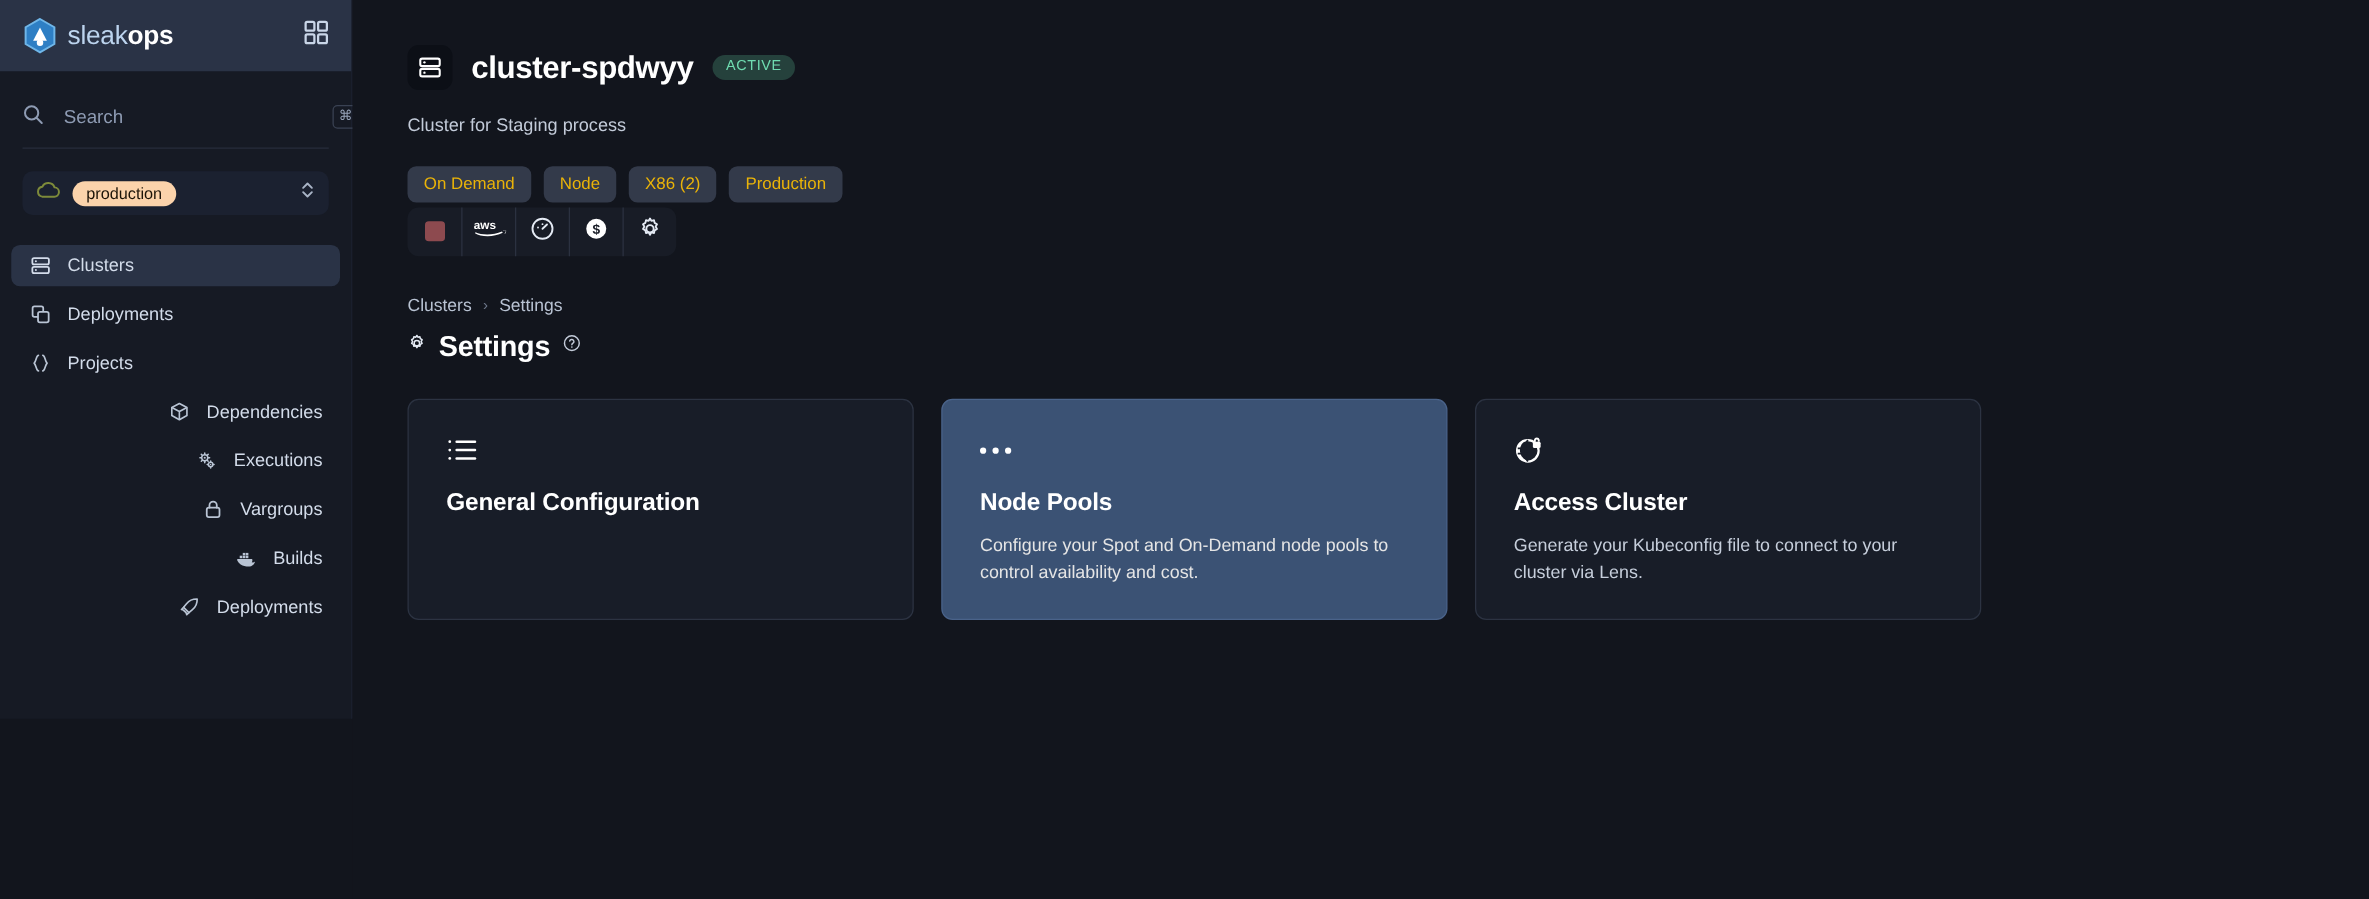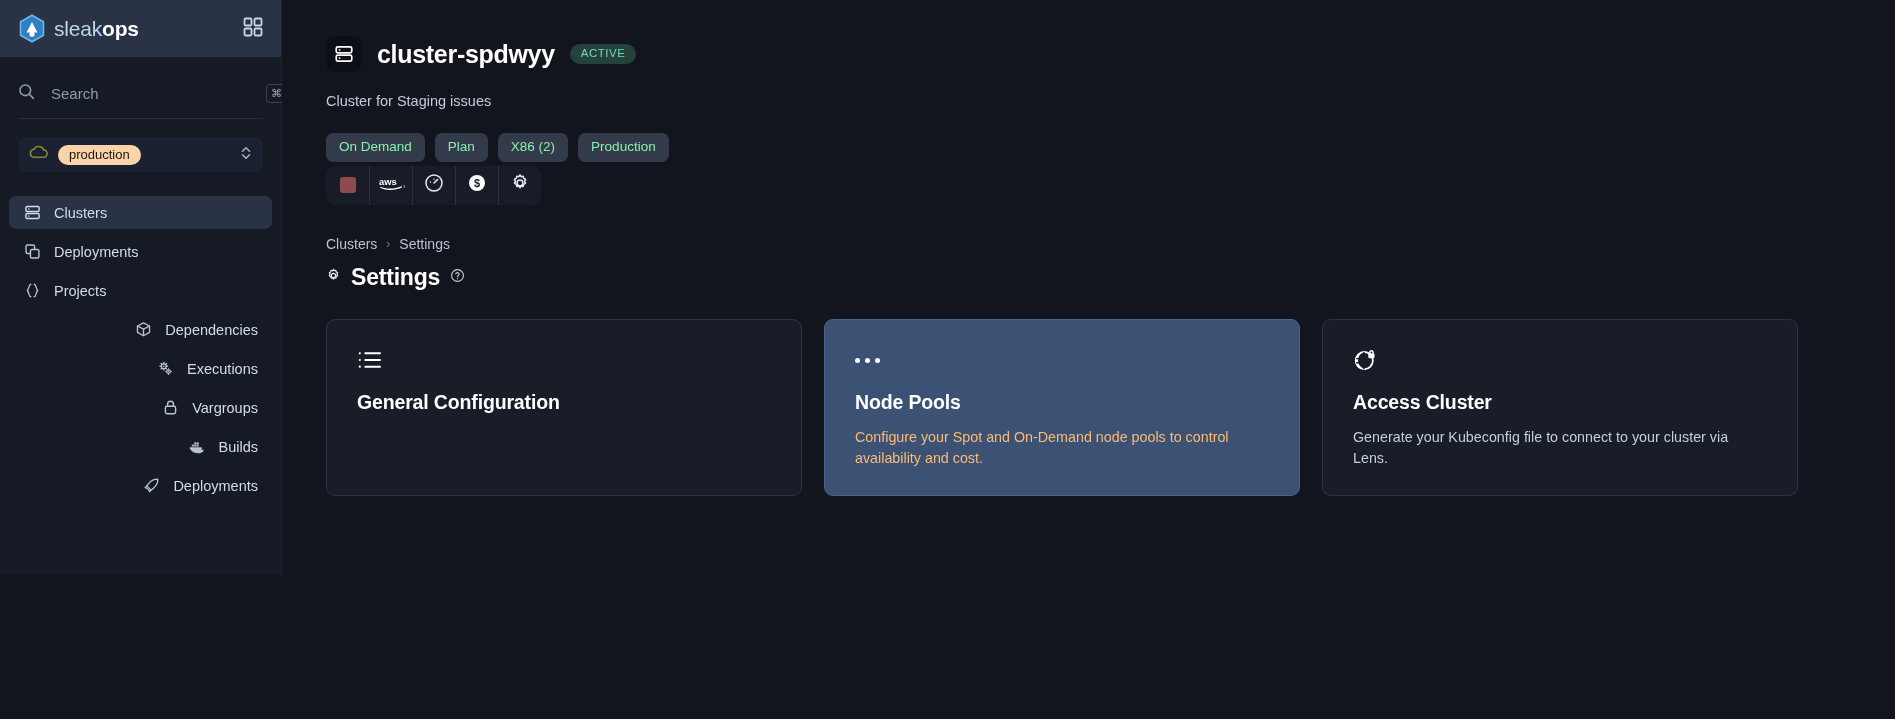--- a/index.html
+++ b/index.html
@@ -184,21 +184,21 @@
     color: #c3cbd9;
   }
 
   .tag-row {
     display: flex;
     gap: 10px;
     margin: 24px 0 0 0;
   }
   .tag {
     background: #333a4a;
-    color: #86efac;
+    color: #eab308;
     font-size: 13.5px;
     border-radius: 7px;
     padding: 7px 13px 8px 13px;
     line-height: 1;
     cursor: pointer;
   }
 
   .head-actions {
     display: flex;
     align-items: center;
@@ -254,21 +254,21 @@
 
   
   .cards {
     display: flex;
     flex-wrap: wrap;
     gap: 22px;
     padding: 28px 44px 0 44px;
     max-width: 1560px;
   }
   .card {
-    width: 476px;
+    width: 405px;
     min-height: 175px;
     background: #181d28;
     border: 1px solid #2c3342;
     border-radius: 9px;
     padding: 28px 30px 26px 30px;
     cursor: pointer;
   }
   .card.selected {
     background: #3b5274;
     border-color: #4a638a;
@@ -279,21 +279,21 @@
     font-weight: 700;
     color: #ffffff;
     letter-spacing: -0.15px;
     margin-bottom: 13px;
   }
   .card-desc {
     font-size: 14.3px;
     line-height: 21px;
     color: #c6cedb;
   }
-  .card.selected .card-desc { color: #fdba74; }
+  .card.selected .card-desc { color: #e5e5e5; }
 
   .dots { display: flex; gap: 5px; align-items: center; }
   .dot { width: 5px; height: 5px; border-radius: 50%; background: #ffffff; }
 </style>
 </head>
 <body>
 
 <div id="app">
 
   <aside class="sidebar">
@@ -471,25 +471,25 @@
               <rect x="2" y="2.6" width="14" height="5.4" rx="1.4"></rect>
               <rect x="2" y="10" width="14" height="5.4" rx="1.4"></rect>
               <circle cx="5" cy="5.3" r="0.85" fill="#ffffff" stroke="none"></circle>
               <circle cx="5" cy="12.7" r="0.85" fill="#ffffff" stroke="none"></circle>
             </svg>
           </span>
           <span class="cluster-name">cluster-spdwyy</span>
           <span class="status-badge">ACTIVE</span>
         </div>
 
-        <div class="cluster-desc">Cluster for Staging issues</div>
+        <div class="cluster-desc">Cluster for Staging process</div>
 
         <div class="tag-row">
           <span class="tag">On Demand</span>
-          <span class="tag">Plan</span>
+          <span class="tag">Node</span>
           <span class="tag">X86 (2)</span>
           <span class="tag">Production</span>
         </div>
       </div>
 
       <div class="head-actions">
         <div class="head-act">
           <span class="red-square"></span>
         </div>
         <div class="head-act">

